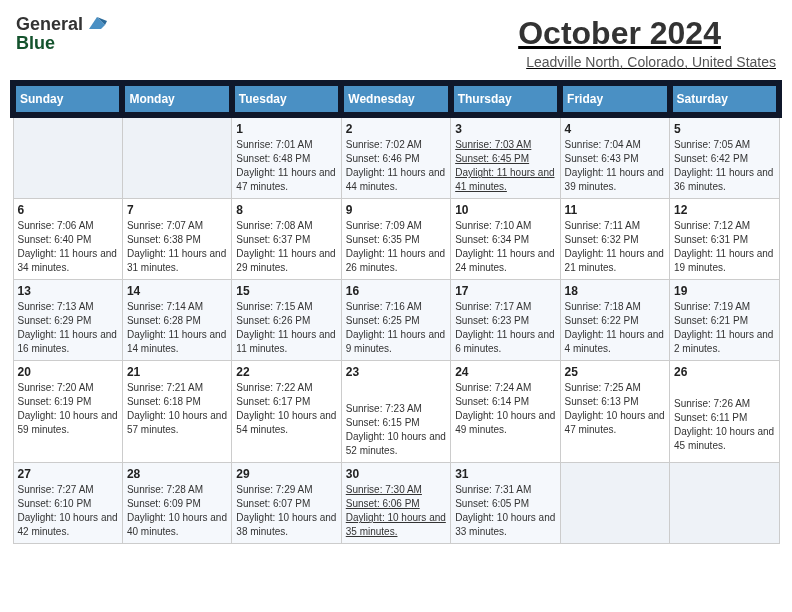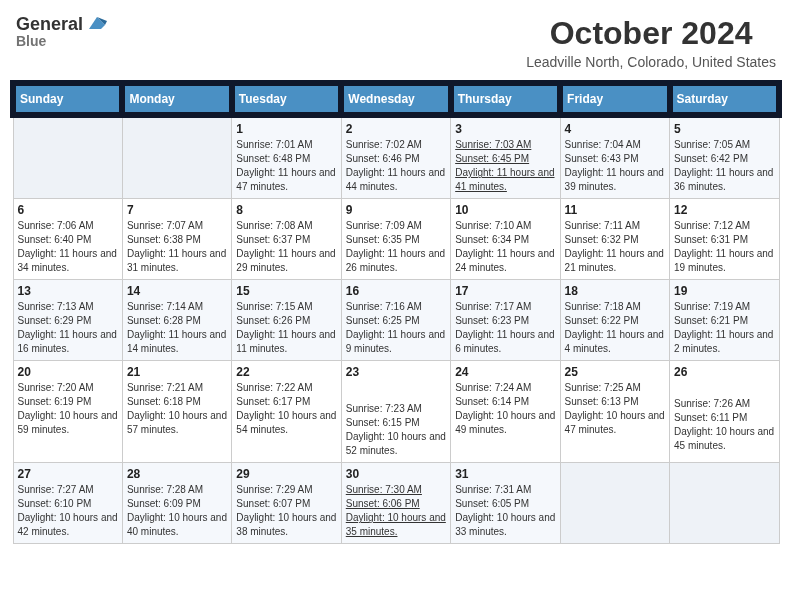--- a/index.html
+++ b/index.html
@@ -20,32 +20,34 @@
     .logo {
       display: flex;
       flex-direction: column;
       align-items: flex-start;
     }
     .logo-row {
       display: flex;
       align-items: center;
     }
     .title-section {
-      text-align: center;
+      text-align: left;
+      text-decoration: underline;
     }
     .calendar-title {
       font-size: 32px;
       font-weight: bold;
       color: #333;
       line-height: 1.2;
     }
     .calendar-subtitle {
       font-size: 14px;
       color: #555;
       margin-top: 2px;
+      margin-left: 8px;
     }
     table {
       width: 100%;
       border-collapse: collapse;
       font-size: 11px;
     }
     thead th {
       background: #4a90c4;
       color: #fff;
       padding: 6px 4px;
@@ -88,21 +90,21 @@
 
 <div class="header">
   <div class="logo">
     <div class="logo-row">
       <span style="font-size:18px;font-weight:bold;color:#333;">General</span>
       <svg width="22" height="18" viewBox="0 0 22 18" style="margin-left:2px;margin-top:-2px;">
         <polygon points="4,14 12,2 20,10 16,14" fill="#4a90c4"></polygon>
         <polygon points="12,2 20,10 22,6" fill="#2a6a9a"></polygon>
       </svg>
     </div>
-    <span style="font-size:14px;font-weight:bold;color:#737373;margin-top:-2px;">Blue</span>
+    <span style="font-size:18px;font-weight:bold;color:#14532d;margin-top:-2px;">Blue</span>
   </div>
   <div class="title-section">
     <div class="calendar-title">October 2024</div>
     <div class="calendar-subtitle">Leadville North, Colorado, United States</div>
   </div>
 </div>
 
 <table>
   <thead>
     <tr>

